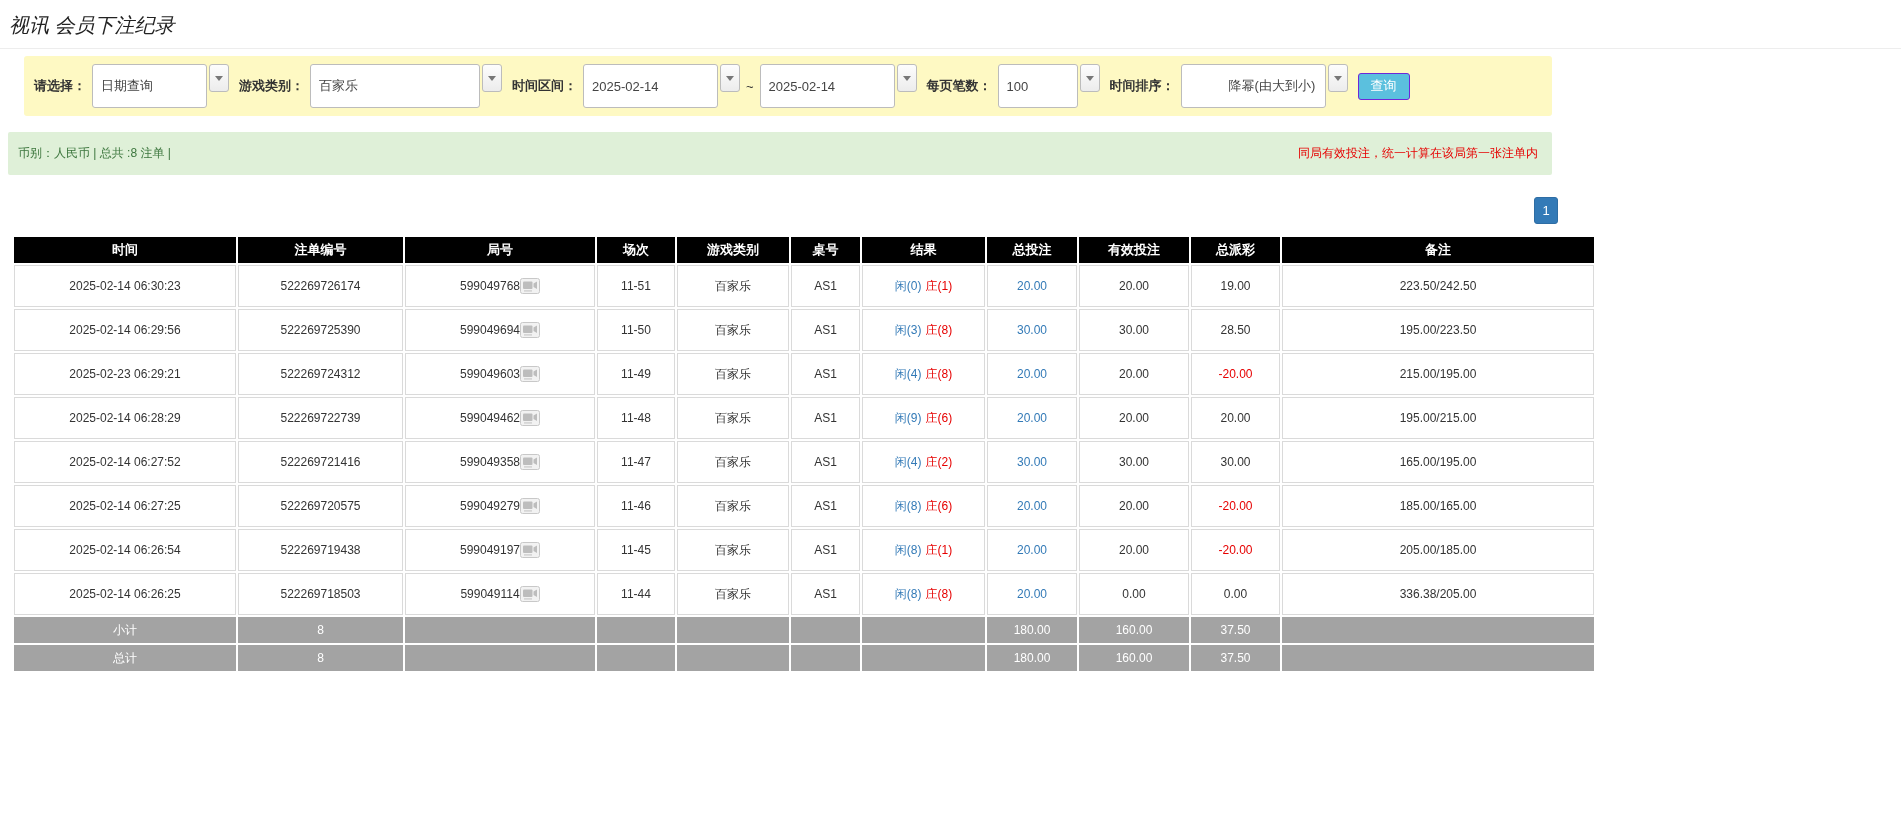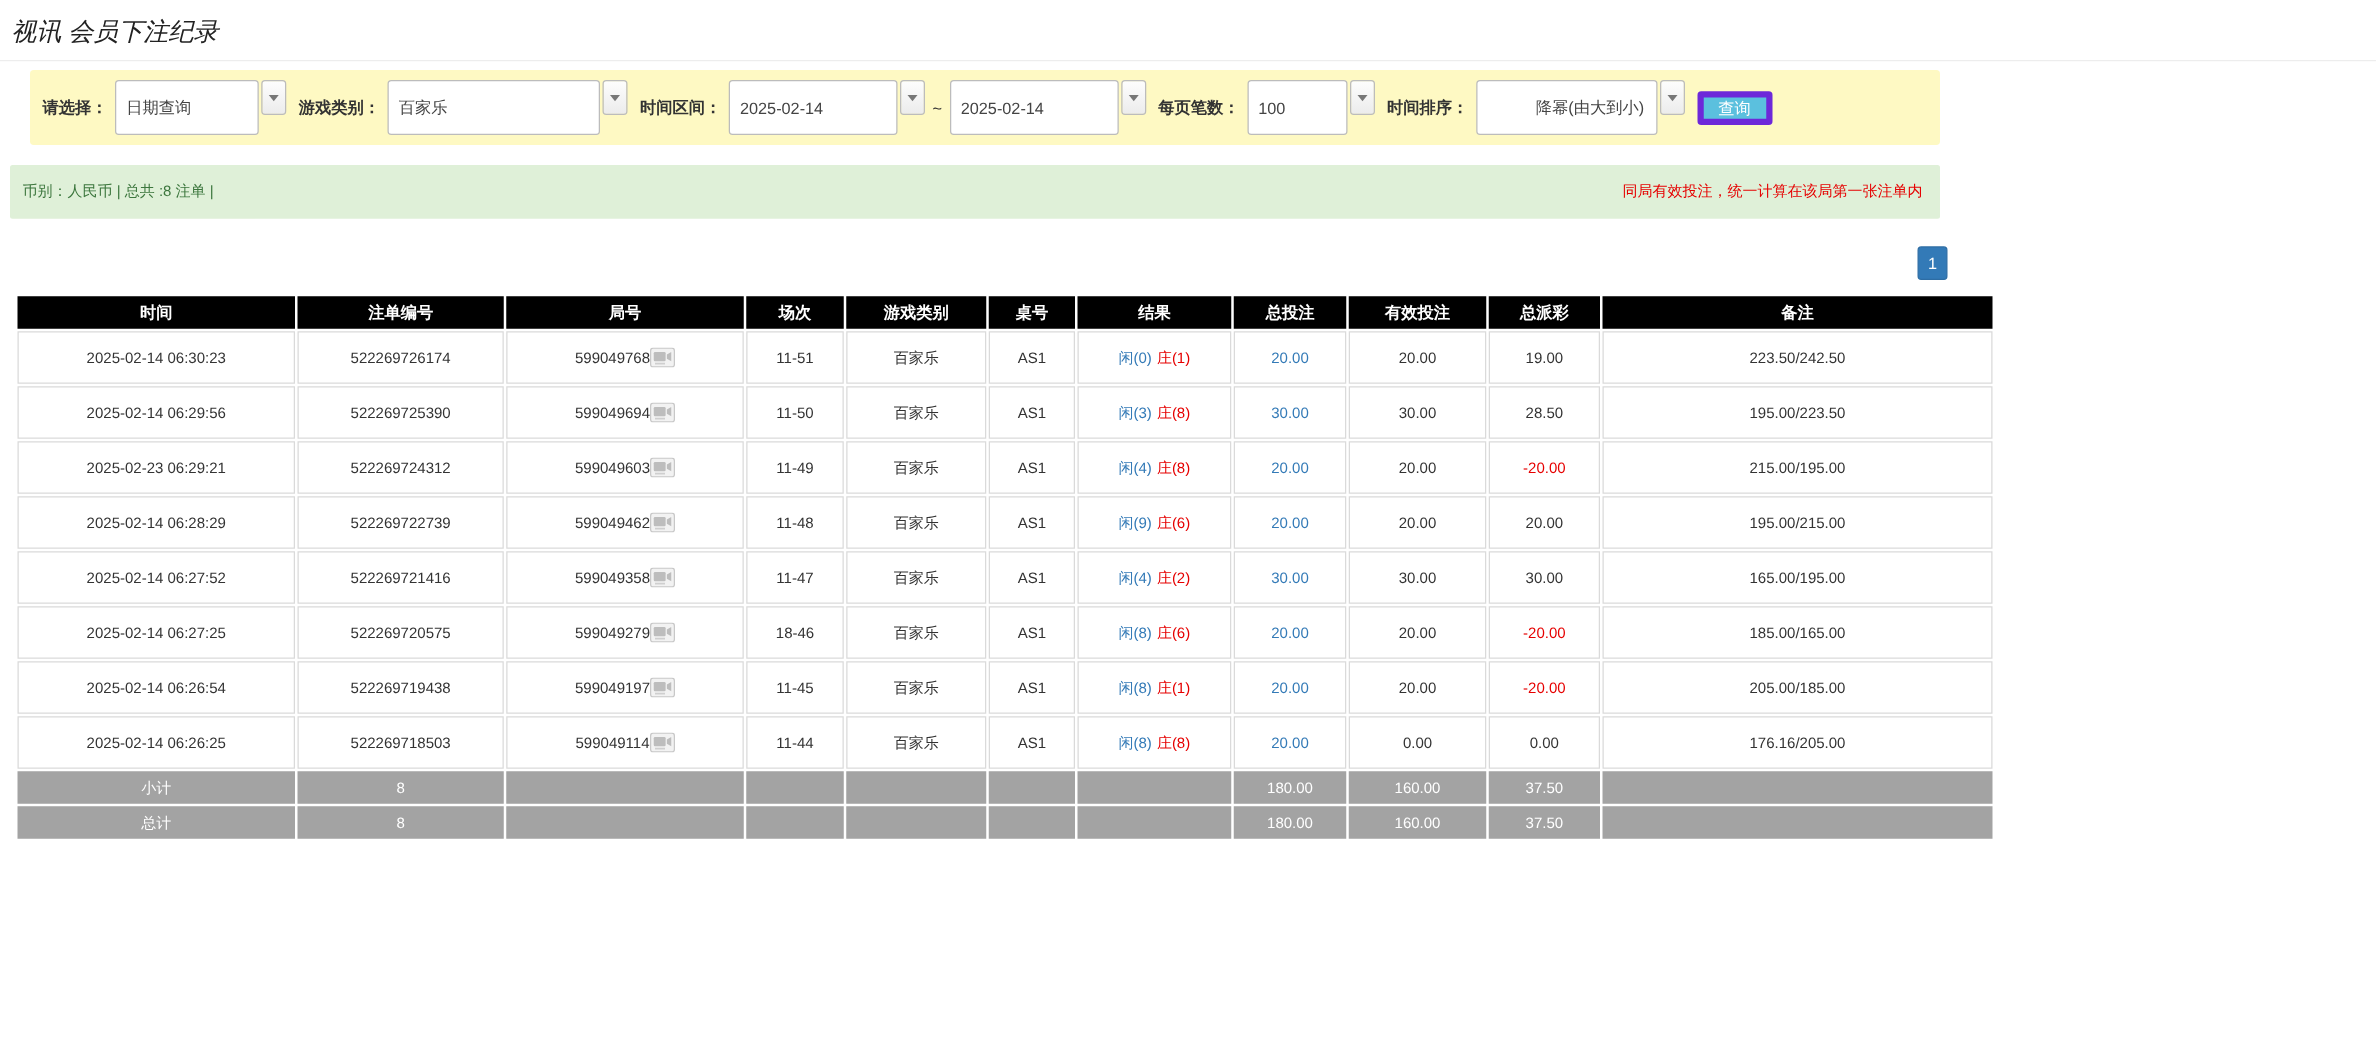--- a/index.html
+++ b/index.html
@@ -48,21 +48,21 @@
     cursor: pointer;
   }
   .caret {
     width: 0; height: 0;
     border-left: 4px solid transparent; border-right: 4px solid transparent;
     border-top: 5px solid #777;
   }
   .tilde { font-size: 13px; color: #333; margin: 0 6px; }
   .search-btn {
     margin-left: 10px; height: 27px; padding: 0 12px;
-    background: #5bc0de; border: 5px solid #6d28d9; border-radius: 3px;
+    background: #5bc0de; border: 1px solid #6d28d9; border-radius: 3px;
     color: #fff; font-size: 13px; cursor: pointer;
     font-family: "Liberation Sans", "DejaVu Sans", sans-serif;
   }
 
   
   .summary-bar {
     margin: 16px 8px 0 8px;
     background: #dff0d8;
     border-radius: 2px;
     padding: 13px 10px;
@@ -369,21 +369,21 @@
         <span class="replay-icon">
           <svg width="20" height="16" viewBox="0 0 20 16">
             <rect x="0.5" y="0.5" width="19" height="15" rx="2" fill="#f2f2f2" stroke="#c8c8c8"></rect>
             <rect x="3" y="3.5" width="9.5" height="7.5" rx="1" fill="#bdbdbd"></rect>
             <path d="M13.5 5.5 L17 3.5 V11 L13.5 9 Z" fill="#bdbdbd"></path>
             <rect x="4" y="12.2" width="8" height="1.4" fill="#cfcfcf"></rect>
           </svg>
         </span>
       </span>
     </td>
-    <td>18-46</td>
+    <td>11-46</td>
     <td>百家乐</td>
     <td>AS1</td>
     <td>
       <span class="player">闲(8)</span><span class="banker">庄(6)</span>
     </td>
     <td>
       <a class="bet-link" href="#">20.00</a>
     </td>
     <td>20.00</td>
     <td class="payout neg">-20.00</td>
@@ -438,21 +438,21 @@
     <td>百家乐</td>
     <td>AS1</td>
     <td>
       <span class="player">闲(8)</span><span class="banker">庄(8)</span>
     </td>
     <td>
       <a class="bet-link" href="#">20.00</a>
     </td>
     <td>0.00</td>
     <td class="payout">0.00</td>
-    <td>176.16/205.00</td>
+    <td>336.38/205.00</td>
   </tr>
       </tbody>
     <tfoot>
       <tr>
         <td>小计</td>
         <td>8</td>
         <td></td>
         <td></td>
         <td></td>
         <td></td>

